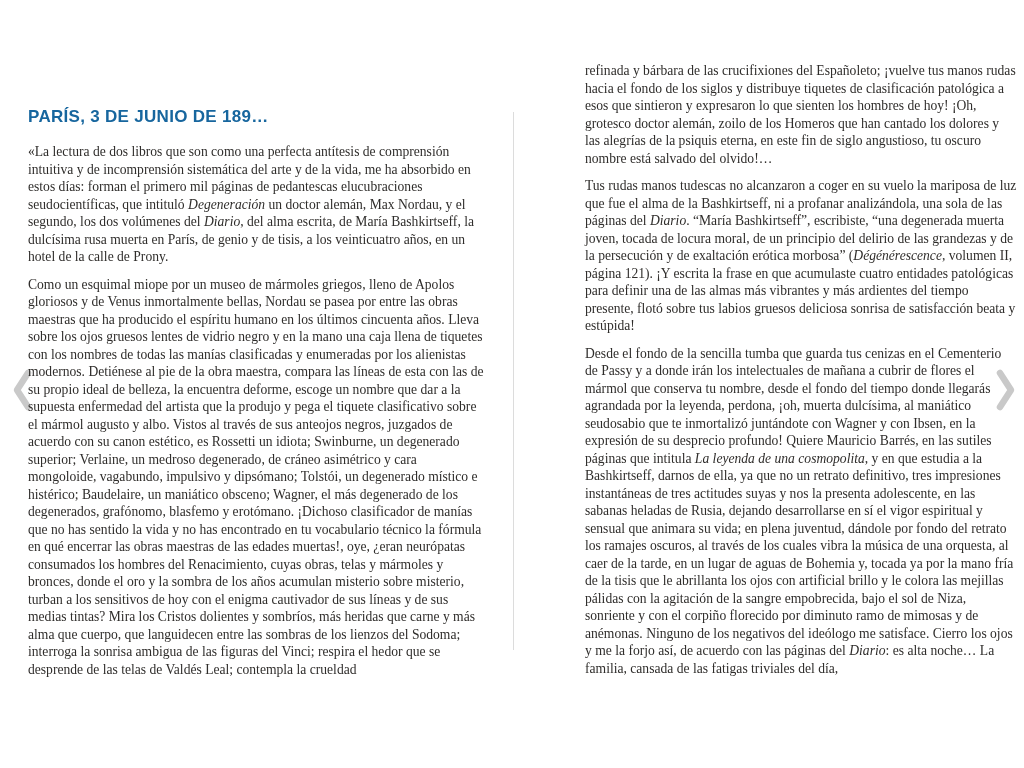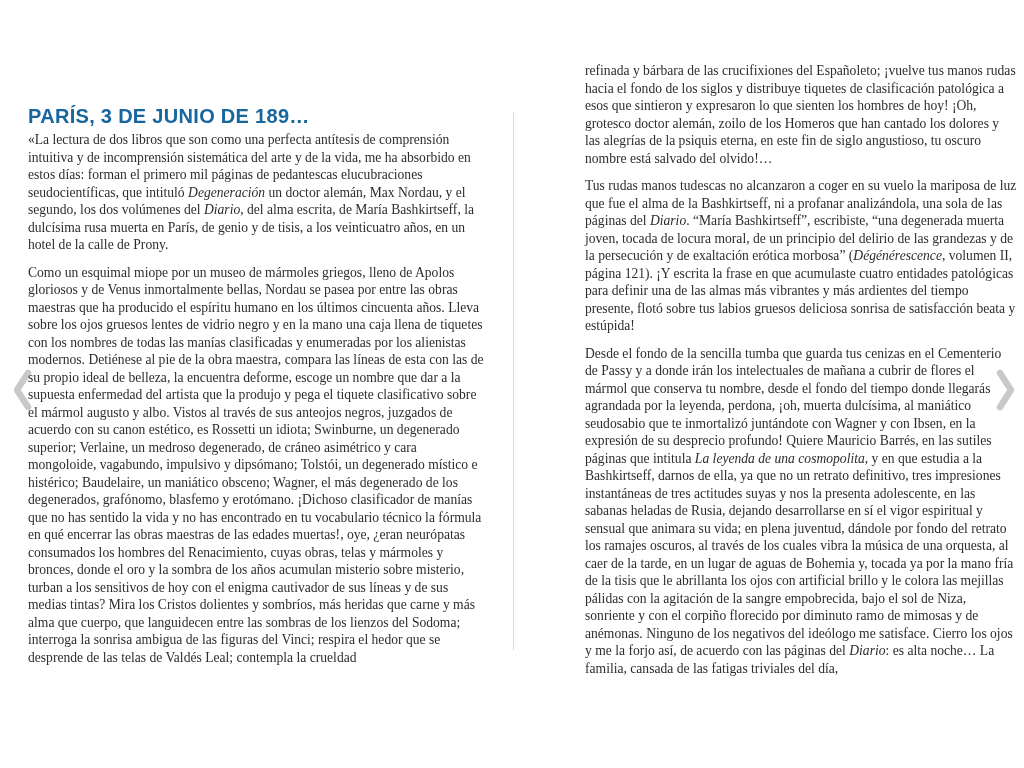--- a/index.html
+++ b/index.html
@@ -8,24 +8,24 @@
     width: 1024px;
     height: 768px;
     background: var(--background, #ffffff);
     overflow: hidden;
     font-family: "Liberation Serif", serif;
   }
   .page { position: absolute; }
   .page-left  { left: 28px;  top: 106px; width: 460px; }
   .page-right { left: 585px; top: 62px;  width: 432px; }
   .page-heading {
-    margin: 0 0 4px 0;
+    margin: 0 0 16px 0;
     font-family: "Liberation Sans", sans-serif;
     font-weight: bold;
-    font-size: 20px;
+    font-size: 17px;
     line-height: 21px;
     letter-spacing: 0.3px;
     color: var(--heading-color, #17669e);
   }
   .paragraphs p {
     margin: 0 0 10px 0;
     font-size: 13.6px;
     line-height: 17.5px;
     color: var(--body-text-color, #2f2d2b);
     text-align: left;

